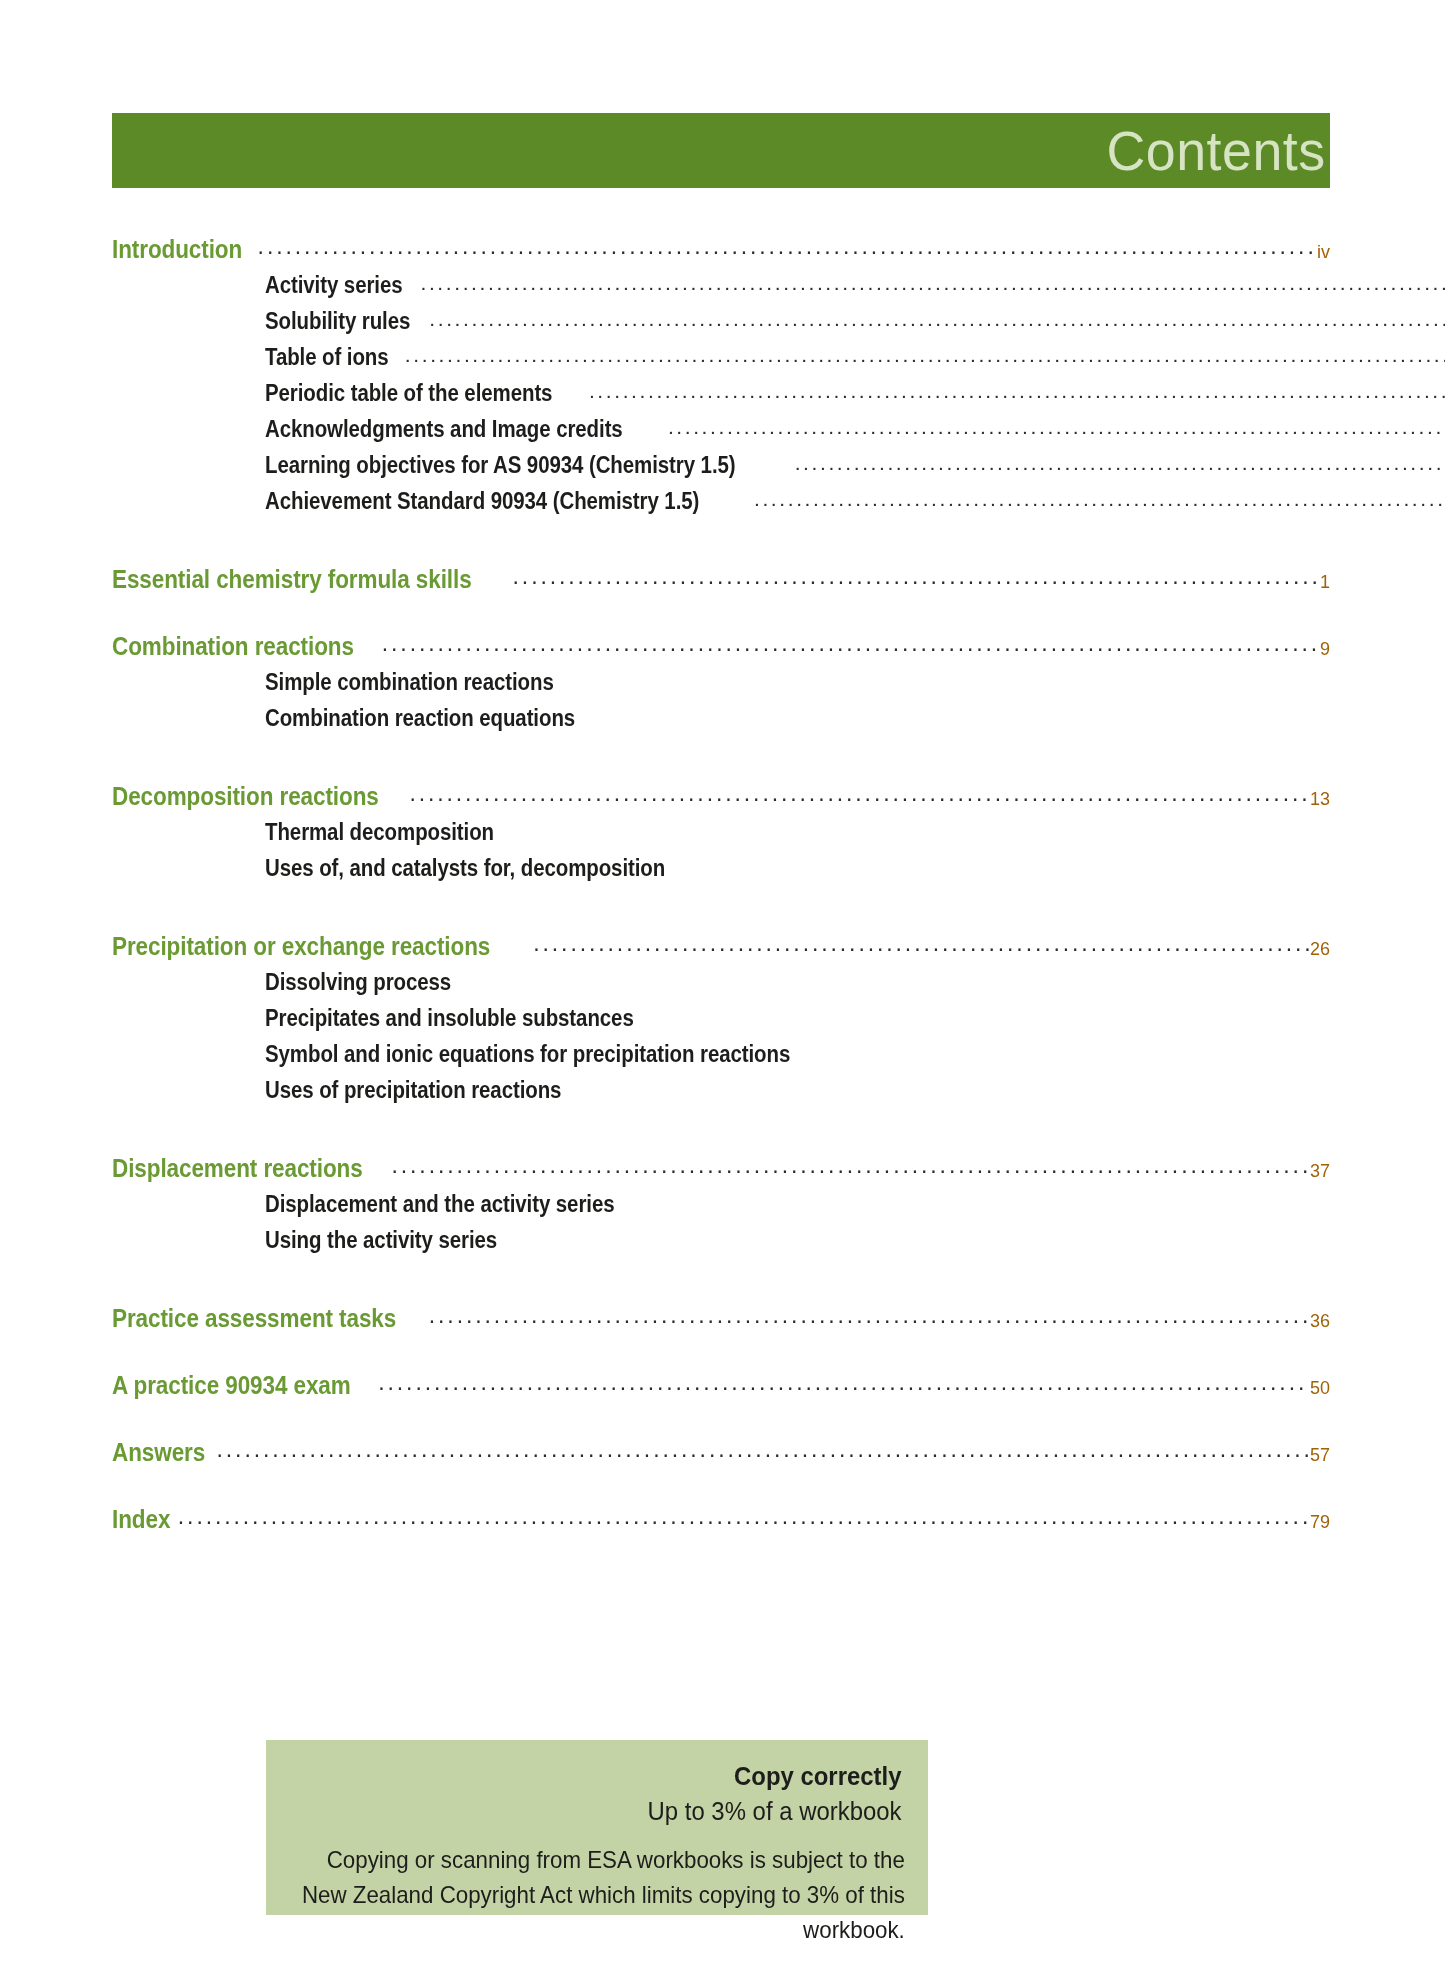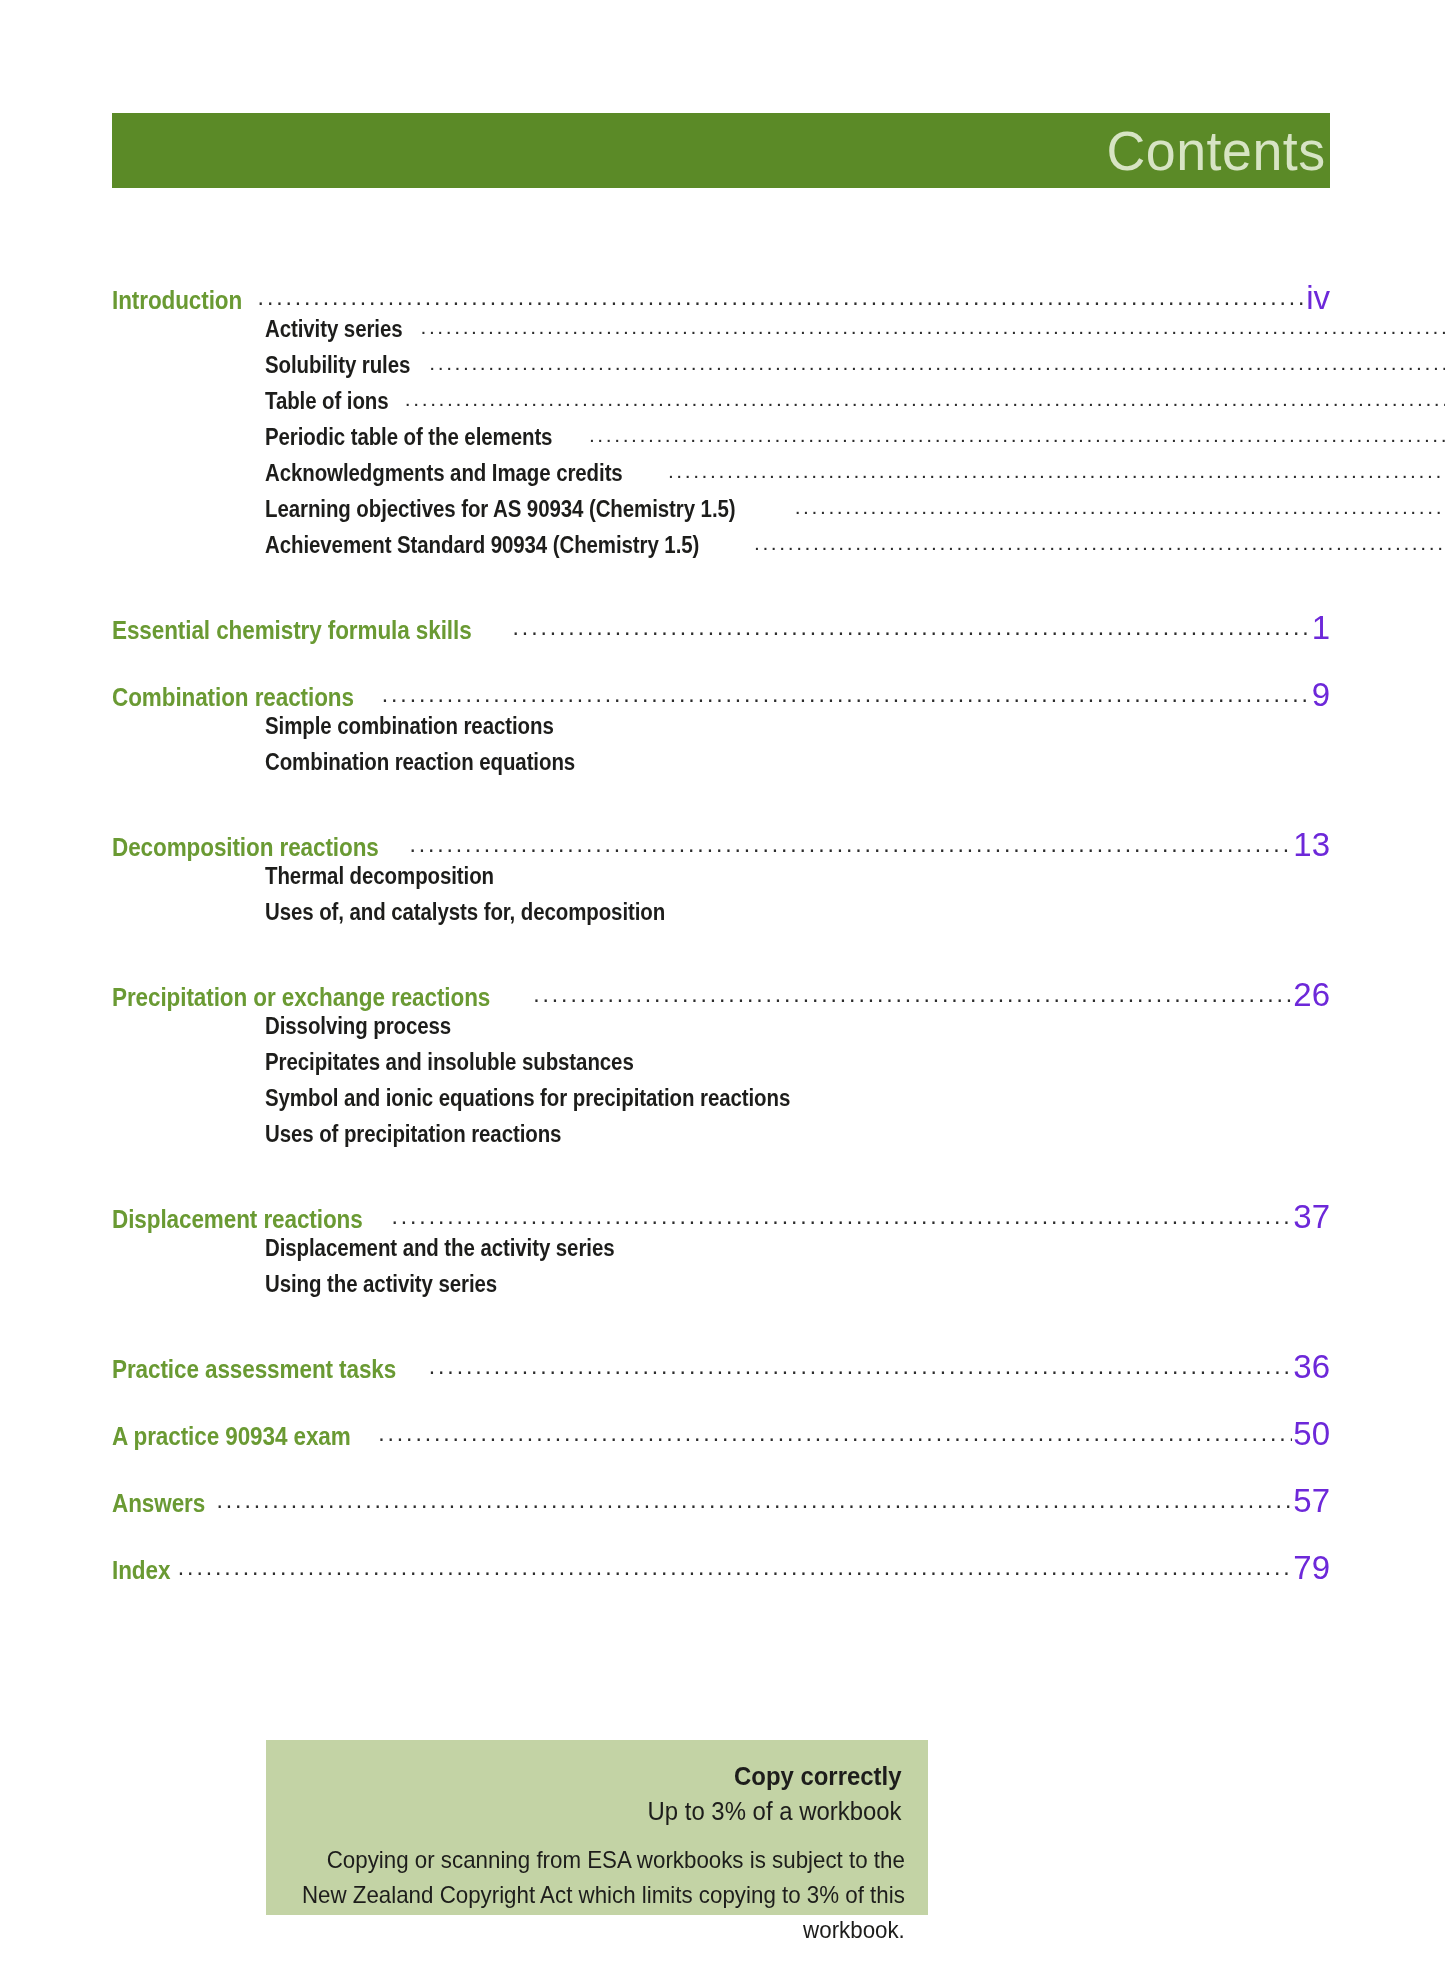--- a/index.html
+++ b/index.html
@@ -43,21 +43,20 @@
     transform: scaleX(0.96);
     font-family: "Liberation Sans", sans-serif;
   }
 
   
   .toc {
     position: absolute;
     left: 112px;
     top: 235px;
     width: 1218px;
-    margin-top: 44px;
   }
 
   .toc-group { margin-bottom: 0; }
 
   
   .toc-row {
     display: flex;
     align-items: baseline;
     width: 100%;
     white-space: nowrap;
@@ -98,23 +97,23 @@
   
   .entry-main > .toc-label {
     font-size: 25px;
     font-weight: 700;
     color: #6a9a33;
     transform: scaleX(0.90);
     transform-origin: left center;
     letter-spacing: -0.1px;
   }
   .entry-main > .toc-page {
-    font-size: 33px;
+    font-size: 18px;
     font-weight: 400;
-    color: #6d28d9;
+    color: #a16207;
   }
   .entry-main .leader::after { font-size: 23px; letter-spacing: 2.9px; }
 
   
   .entry-sub {
     padding-left: 153px;
   }
   .entry-sub > .toc-label {
     font-size: 23px;
     font-weight: 700;

